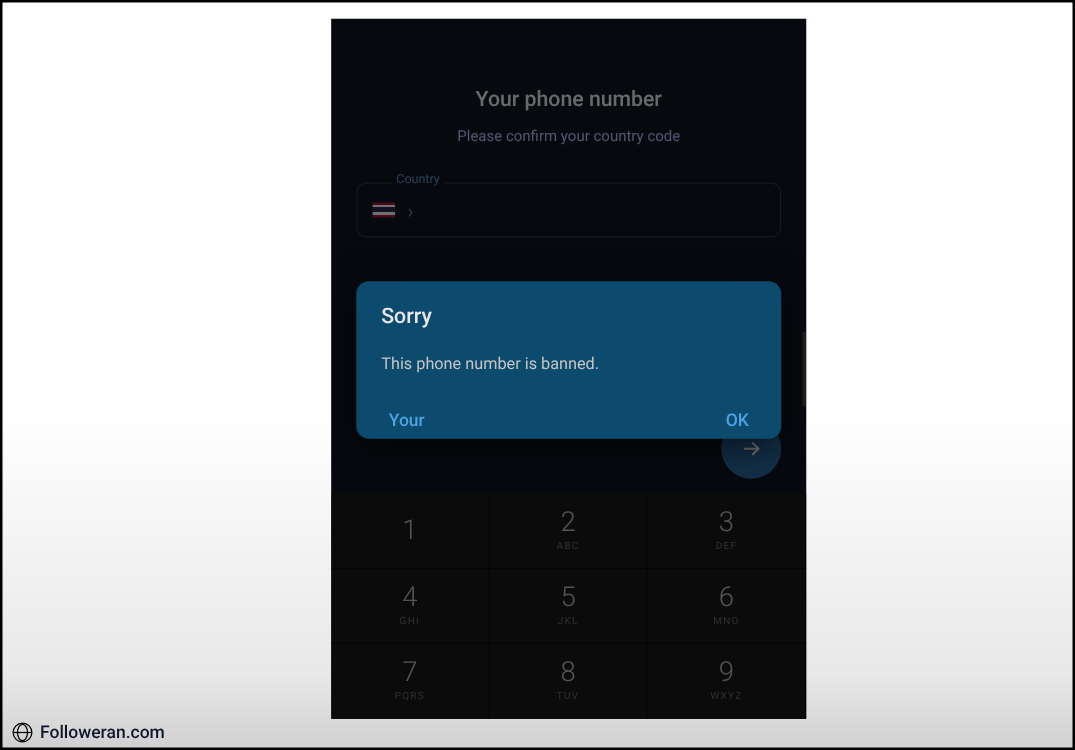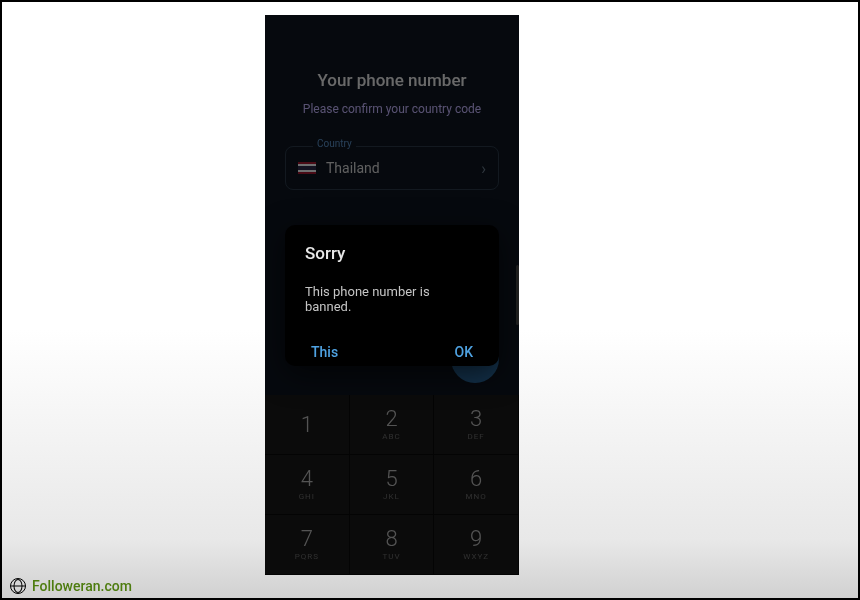--- a/index.html
+++ b/index.html
@@ -14,21 +14,21 @@
     .outer-frame {
       position: absolute;
       left: 0; top: 0;
       width: 860px; height: 600px;
       border: 2px solid #000;
     }
     .phone-viewport {
       position: absolute;
       left: 265px;
       top: 15px;
-      width: 254px;
+      width: 380px;
       height: 560px;
       background: #0e1621;
       overflow: hidden;
     }
     .dim-overlay {
       position: absolute;
       inset: 0;
       background: rgba(0,0,0,0.55);
       z-index: 5;
       pointer-events: none;
@@ -101,21 +101,21 @@
       align-items: center;
       justify-content: center;
       z-index: 3;
     }
     .fab svg { width: 20px; height: 20px; }
     .dialog {
       position: absolute;
       left: 20px;
       right: 20px;
       top: 210px;
-      background: #000000;
+      background: #0c4a6e;
       border-radius: 10px;
       padding: 18px 20px 2px 20px;
       z-index: 10;
       box-shadow: 0 8px 30px rgba(0,0,0,0.6);
       text-align: left;
     }
     .dialog-title {
       color: #e8e8e8;
       font-size: 17px;
       font-weight: 500;
@@ -181,21 +181,21 @@
       border-radius: 2px;
       z-index: 3;
     }
     .watermark {
       position: absolute;
       left: 10px;
       bottom: 6px;
       display: flex;
       align-items: center;
       gap: 6px;
-      color: #4d7c0f;
+      color: #0f172a;
       font-size: 14px;
       font-weight: 500;
       z-index: 20;
     }
     .globe-icon {
       width: 16px; height: 16px;
       border: 1.5px solid #000;
       border-radius: 50%;
       position: relative;
       display: inline-block;
@@ -228,21 +228,20 @@
   <div class="screen-content">
     <div class="title">Your phone number</div>
     <div class="subtitle">
       <span>Please confirm your country code</span><br>
     </div>
 
     <div class="country-field">
       <div class="country-label">Country</div>
       <div class="country-box">
         <span class="flag"></span>
-        <span class="country-name">Thailand</span>
         <span class="chevron">›</span>
       </div>
     </div>
   </div>
 
   <div class="fab">
     <svg viewBox="0 0 24 24" fill="none" stroke="#fff" stroke-width="2">
       <path d="M5 12h14M13 6l6 6-6 6"></path>
     </svg>
   </div>
@@ -286,21 +285,21 @@
         <span class="key-letters">WXYZ</span>
       </div>
   </div>
 
   <div class="dim-overlay"></div>
 
   <div class="dialog">
     <div class="dialog-title">Sorry</div>
     <div class="dialog-message">This phone number is banned.</div>
     <div class="dialog-actions">
-      <span class="dialog-btn">This</span>
+      <span class="dialog-btn">Your</span>
       <span class="dialog-btn">OK</span>
     </div>
   </div>
 
 </div>
 
 <div class="watermark">
   <span class="globe-icon"></span>
   <span>Followeran.com</span>
 </div>

